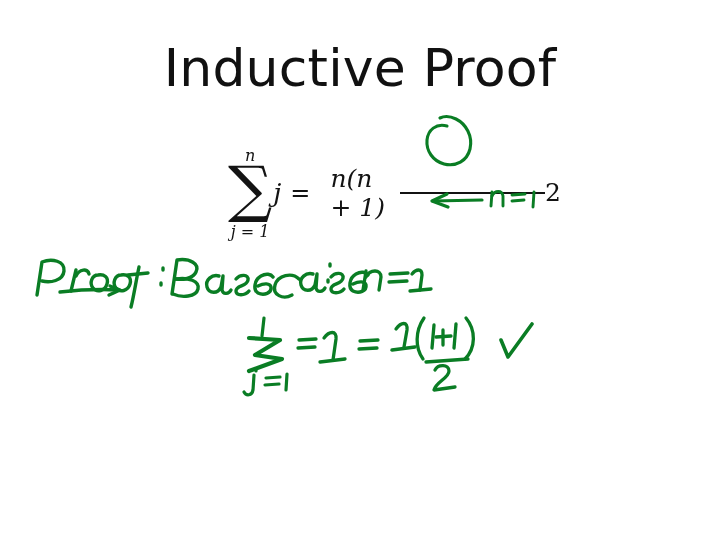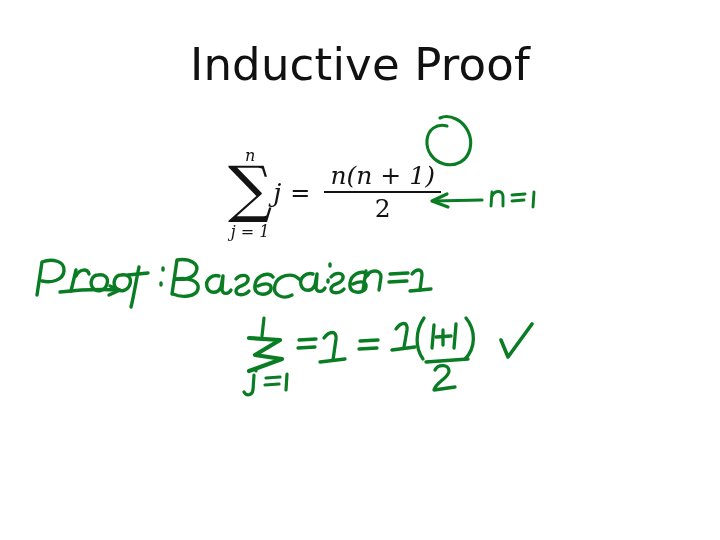--- a/index.html
+++ b/index.html
@@ -21,21 +21,21 @@
   }
 
   
   #slide-title {
     position: absolute;
     left: 0;
     top: 40px;
     width: 720px;
     text-align: center;
     font-family: "DejaVu Sans", sans-serif;
-    font-size: 45px;
+    font-size: 52px;
     font-weight: 400;
     color: #111111;
     letter-spacing: 0.2px;
     line-height: 1.1;
   }
 
   
   #theorem-line {
     position: absolute;
     left: 108px;
@@ -94,21 +94,21 @@
     margin-top: -2px;
   }
   .eq-sign {
     font-size: 24px;
     margin-left: 9px;
     margin-right: 14px;
     margin-top: -2px;
   }
   .fraction {
     display: inline-flex;
-    flex-direction: column;
+    flex-direction: row;
     align-items: center;
     margin-top: -2px;
     justify-content: space-between;
   }
   .frac-num {
     font-size: 25px;
     line-height: 1.18;
     padding: 0 6px;
   }
   .frac-bar {

